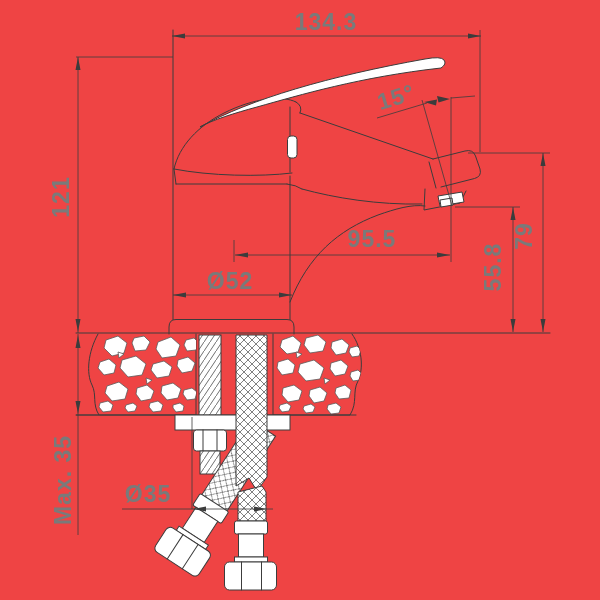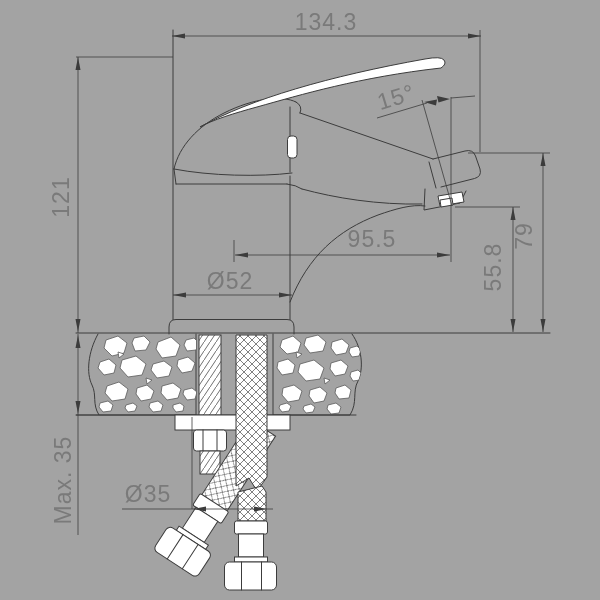--- a/index.html
+++ b/index.html
@@ -1,16 +1,16 @@
 <!DOCTYPE html>
 <html style="--line: #3c3c3c; --text: #7a7a7a;"><head>
 <meta charset="utf-8">
 <style>
   html,body{margin:0;padding:0;background:#fff;}
-  #stage{position:relative;width:600px;height:600px;background:#a3a3a3;overflow:hidden;}
+  #stage{position:relative;width:600px;height:600px;background:#ef4444;overflow:hidden;font-weight:bold;}
   svg{position:absolute;left:0;top:0;}
   .ln{stroke:var(--line,#3c3c3c);stroke-width:1;fill:none;stroke-linecap:round;}
   .lnw{stroke:var(--line,#3c3c3c);stroke-width:1;fill:#fff;}
   .thin{stroke:var(--line,#3c3c3c);stroke-width:0.8;fill:none;}
   .ah{fill:var(--line,#3c3c3c);stroke:none;}
   .peb{stroke:#5a5a5a;stroke-width:0.8;fill:#fff;}
   text{font-family:"Liberation Sans","DejaVu Sans",sans-serif;
        fill:var(--text,#7a7a7a);letter-spacing:1px;}
   .dim{font-size:23px;}
 </style>

